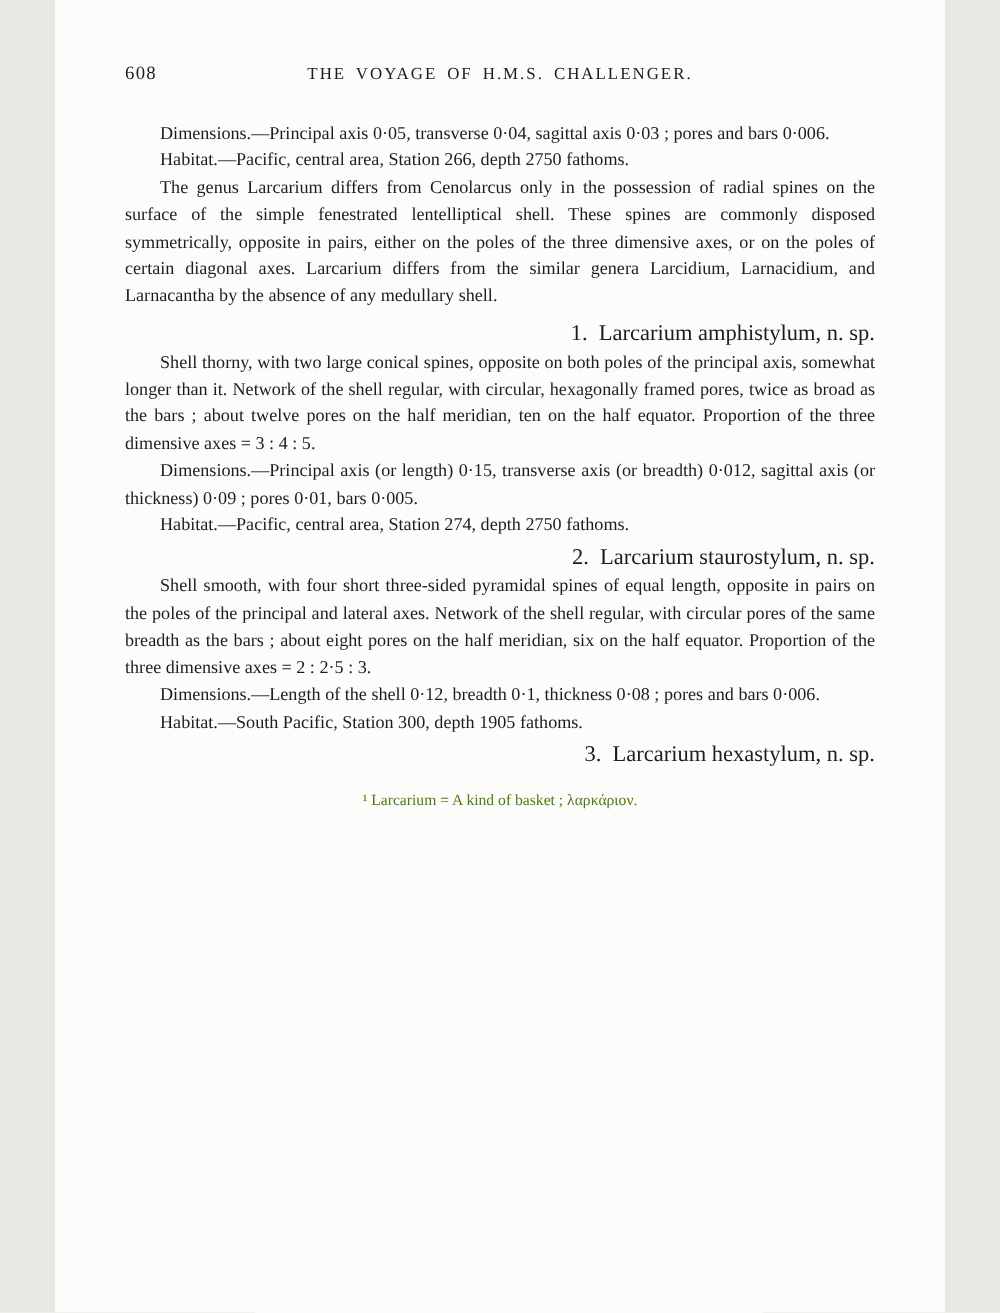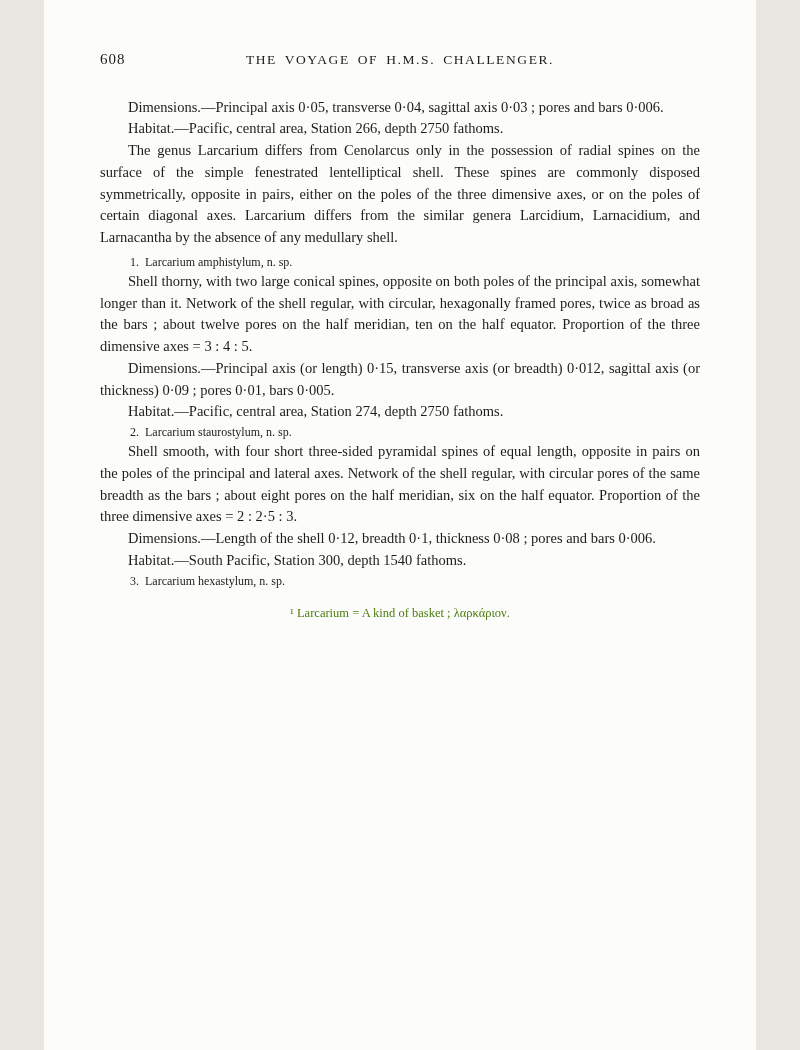--- a/index.html
+++ b/index.html
@@ -37,23 +37,23 @@
   .genus-heading {
     text-align: center;
     text-indent: 0;
     font-size: 16px;
     margin-top: 36px;
     margin-bottom: 22px;
   }
   .definition { margin-bottom: 18px; }
   .discussion { margin-bottom: 4px; }
   .species-heading {
-    text-align: left;
+    text-align: right;
     text-indent: 30px;
-    font-size: 12px;
+    font-size: 18px;
     margin-top: 34px;
     margin-bottom: 20px;
   }
   .species-block p { margin: 0; }
   .footnote {
     text-align: center;
     text-indent: 0;
     font-size: 12.5px;
     margin-top: 14px;
     color: #4d7c0f;
@@ -81,21 +81,21 @@
     <p class="species-heading"><span>1. </span><span class="it">Larcarium amphistylum</span><span>, n. sp.</span></p>
     <p class="indent"><span>Shell thorny, with two large conical spines, opposite on both poles of the principal axis, somewhat longer than it.  Network of the shell regular, with circular, hexagonally framed pores, twice as broad as the bars ; about twelve pores on the half meridian, ten on the half equator.  Proportion of the three dimensive axes = 3 : 4 : 5.</span></p>
     <p class="indent"><span class="it">Dimensions.</span><span>—Principal axis (or length) 0·15, transverse axis (or breadth) 0·012, sagittal axis (or thickness) 0·09 ; pores 0·01, bars 0·005.</span></p>
     <p class="indent"><span class="it">Habitat.</span><span>—Pacific, central area, Station 274, depth 2750 fathoms.</span></p>
   </div>
 
   <div class="species-block">
     <p class="species-heading"><span>2. </span><span class="it">Larcarium staurostylum</span><span>, n. sp.</span></p>
     <p class="indent"><span>Shell smooth, with four short three-sided pyramidal spines of equal length, opposite in pairs on the poles of the principal and lateral axes.  Network of the shell regular, with circular pores of the same breadth as the bars ; about eight pores on the half meridian, six on the half equator.  Proportion of the three dimensive axes = 2 : 2·5 : 3.</span></p>
     <p class="indent"><span class="it">Dimensions.</span><span>—Length of the shell 0·12, breadth 0·1, thickness 0·08 ; pores and bars 0·006.</span></p>
-    <p class="indent"><span class="it">Habitat.</span><span>—South Pacific, Station 300, depth 1540 fathoms.</span></p>
+    <p class="indent"><span class="it">Habitat.</span><span>—South Pacific, Station 300, depth 1905 fathoms.</span></p>
   </div>
 
   <div class="species-block">
     <p class="species-heading"><span>3. </span><span class="it">Larcarium hexastylum</span><span>, n. sp.</span></p>
   </div>
 
   <p class="footnote"><span>¹ </span><span class="it">Larcarium</span><span> = A kind of basket ; </span><span class="it">λαρκάριον.</span></p>
 
 </div>
 

